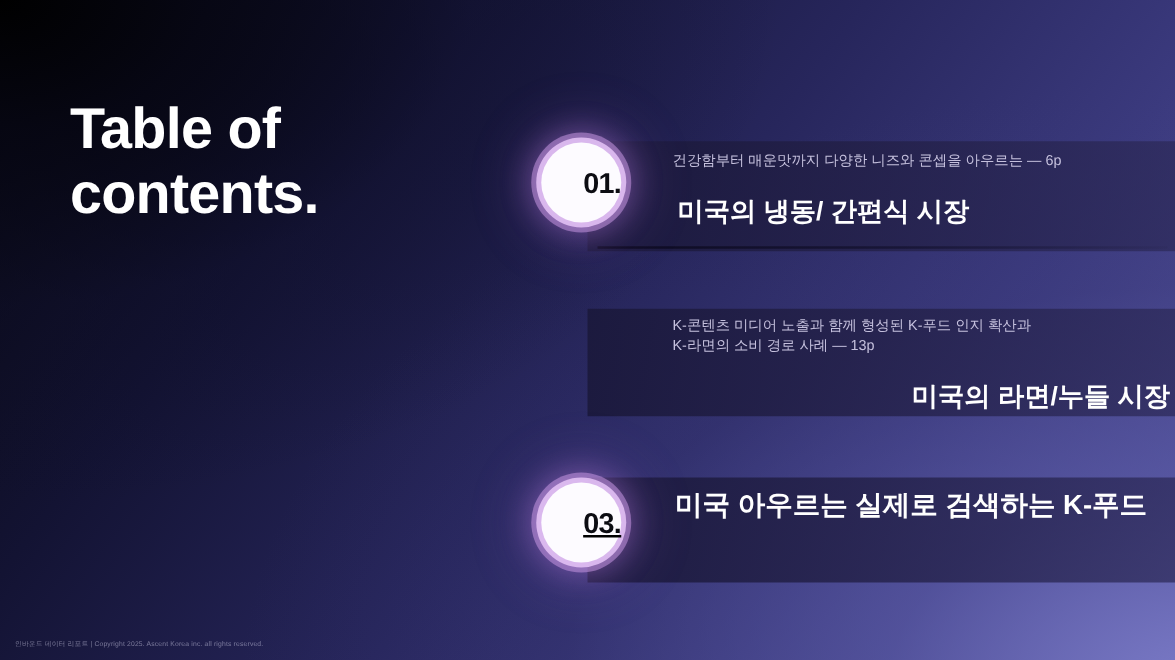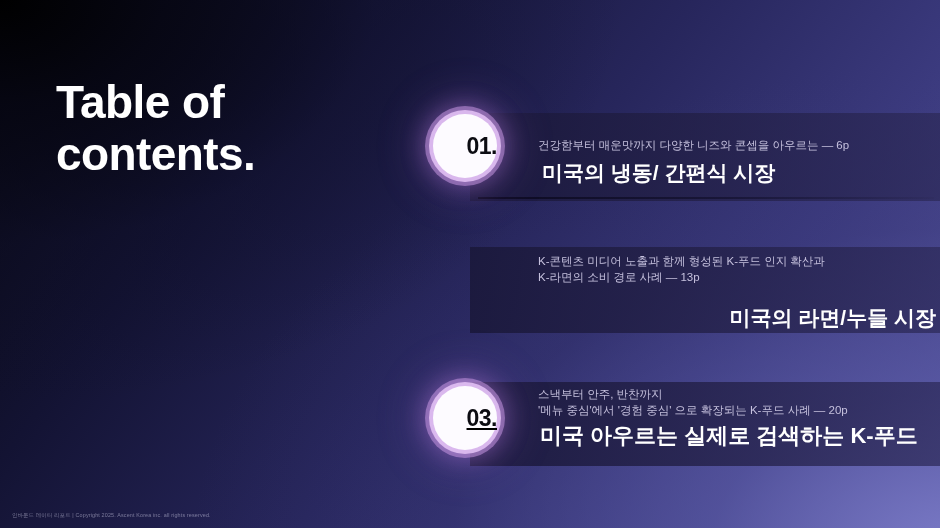--- a/index.html
+++ b/index.html
@@ -57,31 +57,31 @@
     display:flex;align-items:center;justify-content:flex-end;
   }
   .row.r1 .badge{top:9px;}
   .row.r2 .badge{top:10px;}
   .row.r3 .badge{top:8px;text-decoration:underline;}
   .badge span{
     color:#0c0c12;font-weight:bold;font-size:23px;letter-spacing:-0.5px;
   }
 
   .texts{position:absolute;left:108px;right:4px;}
-  .row.r1 .texts{top:32px;}
+  .row.r1 .texts{top:16px;}
   .row.r2 .texts{top:10px;}
   .row.r3 .texts{top:8px;}
 
   .sub{
     color:#c5c0dd;font-size:11.5px;line-height:16px;
     white-space:pre-line;font-weight:normal;
   }
   .head{
     color:#ffffff;font-weight:bold;line-height:30px;
-    margin-top:5px;
+    margin-top:18px;
   }
   .row.r1 .head{font-size:21px;padding-left:4px;}
   .row.r2 .head{font-size:21px;padding-left:6px;margin-top:18px;text-align:right;}
   .row.r3 .head{font-size:22px;padding-left:2px;margin-top:3px;}
 
   
   .footer{
     position:absolute;left:12px;bottom:9px;
     color:rgba(205,203,228,0.52);
     font-size:5.4px;letter-spacing:0.15px;white-space:nowrap;
@@ -119,22 +119,20 @@
       </div>
     </div>
 
     <div class="row r3">
       <div class="band"></div>
 
       <div class="badge">
         <span>03.</span>
       </div>
       <div class="texts">
-        <div class="sub">스낵부터 안주, 반찬까지
-'메뉴 중심'에서 '경험 중심' 으로 확장되는 K-푸드 사례 — 20p</div>
         <div class="head">미국 아우르는 실제로 검색하는 K-푸드</div>
       </div>
     </div>
 
   </div>
 
   <div class="footer">인바운드 데이터 리포트 | Copyright 2025. Ascent Korea inc. all rights reserved.</div>
 
 </div>
 

